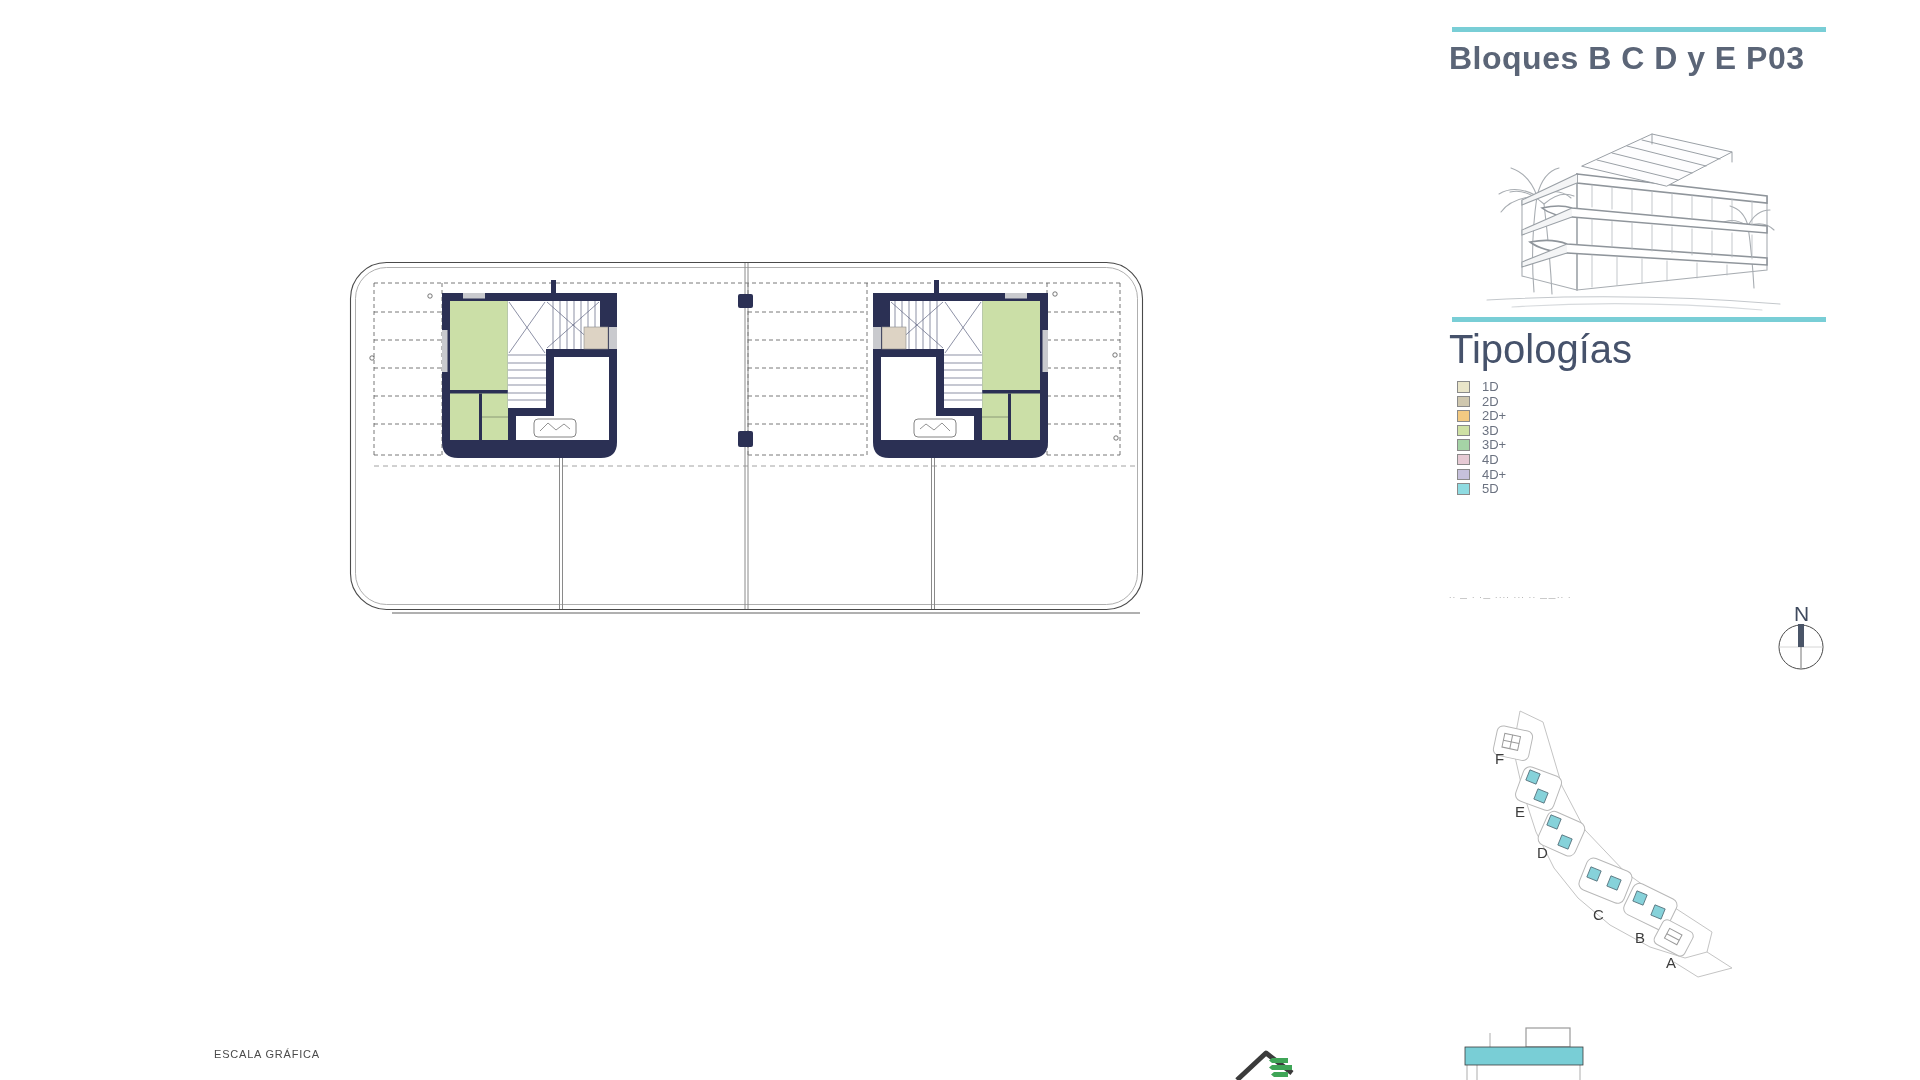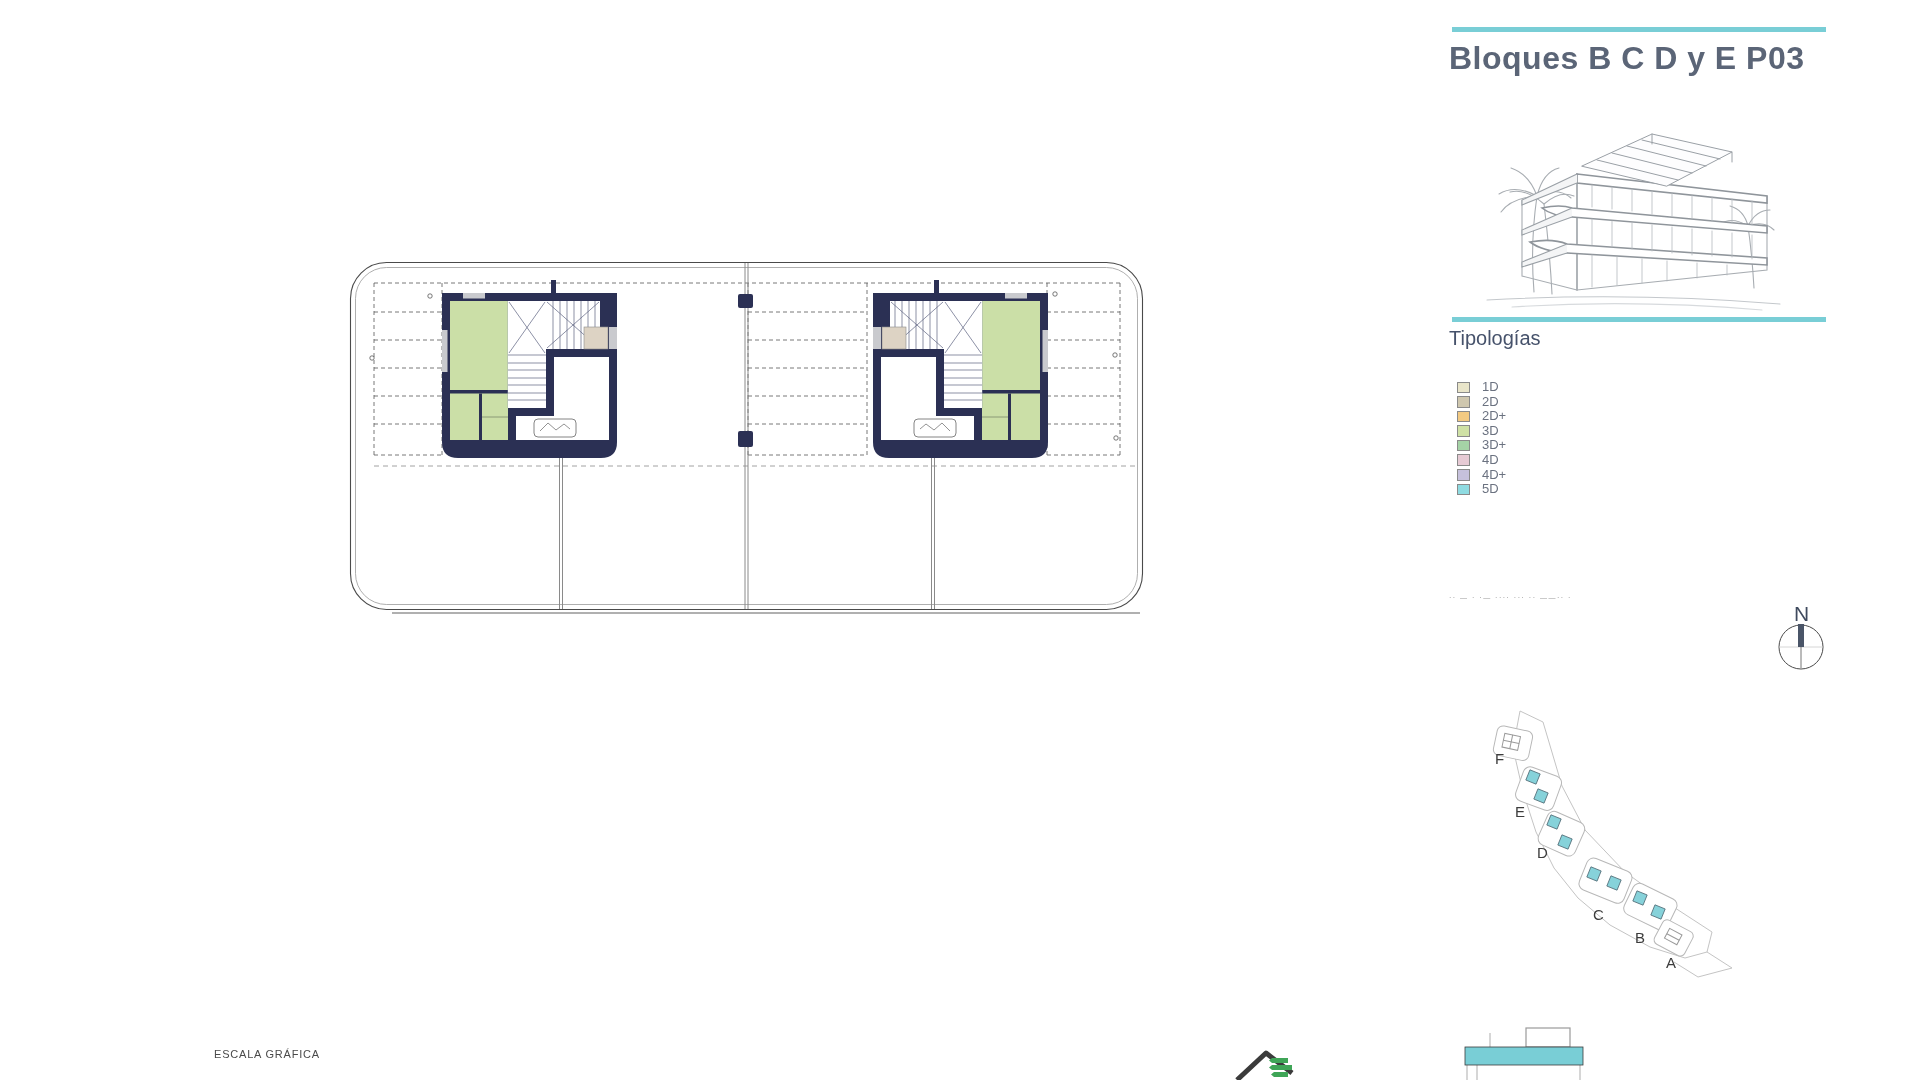--- a/index.html
+++ b/index.html
@@ -5,23 +5,23 @@
   html,body{margin:0;padding:0;}
   body{
     width:1920px;height:1080px;position:relative;background:#ffffff;
     font-family:"Liberation Sans", sans-serif;overflow:hidden;
     --accent:#79ced6;--navy:#2b3054;--green:#cbdfa7;--beige:#ddd3c4;
     --glass:#c9cace;--cyan:#86d2da;--sketch:#9aa0a6;
   }
   .abs{position:absolute;}
   .rule{height:5px;background:var(--accent);}
   #main-title{left:1449px;top:40px;font-size:32px;color:#5b6577;letter-spacing:.5px;font-weight:700;}
-  #tipologias-title{left:1449px;top:327px;font-size:20px;color:#46526b;font-weight:500;}
+  #tipologias-title{left:1449px;top:327px;font-size:40px;color:#46526b;font-weight:500;}
   #legend{left:1457px;top:381px;display:flex;flex-direction:column;gap:2.6px;}
-  .legend-row{display:flex;align-items:flex-end;height:12px;}
+  .legend-row{display:flex;align-items:flex-start;height:12px;}
   .legend-swatch{width:13px;height:11.5px;border:1px solid #8a8a8a;box-sizing:border-box;}
   .legend-label{margin-left:12px;font-size:13px;color:#6b7280;line-height:12px;}
   #fine-print{left:1449px;top:594px;width:140px;font-size:7px;color:#9a9a9a;letter-spacing:1.5px;white-space:nowrap;}
   #escala{left:214px;top:1048px;font-size:11px;color:#4a4a4a;letter-spacing:.8px;}
   .site-label{font-size:15px;fill:#3c3c3c;font-family:"Liberation Sans",sans-serif;}
   text.compass-n{font-size:21px;fill:#3f4a5e;font-family:"Liberation Sans",sans-serif;}
   svg{display:block;}
 </style>
 </head>
 <body style="--accent: #79ced6; --navy: #2b3054; --green: #cbdfa7; --beige: #ddd3c4; --glass: #c9cace; --cyan: #86d2da; --logo-green: #3fa557;">

